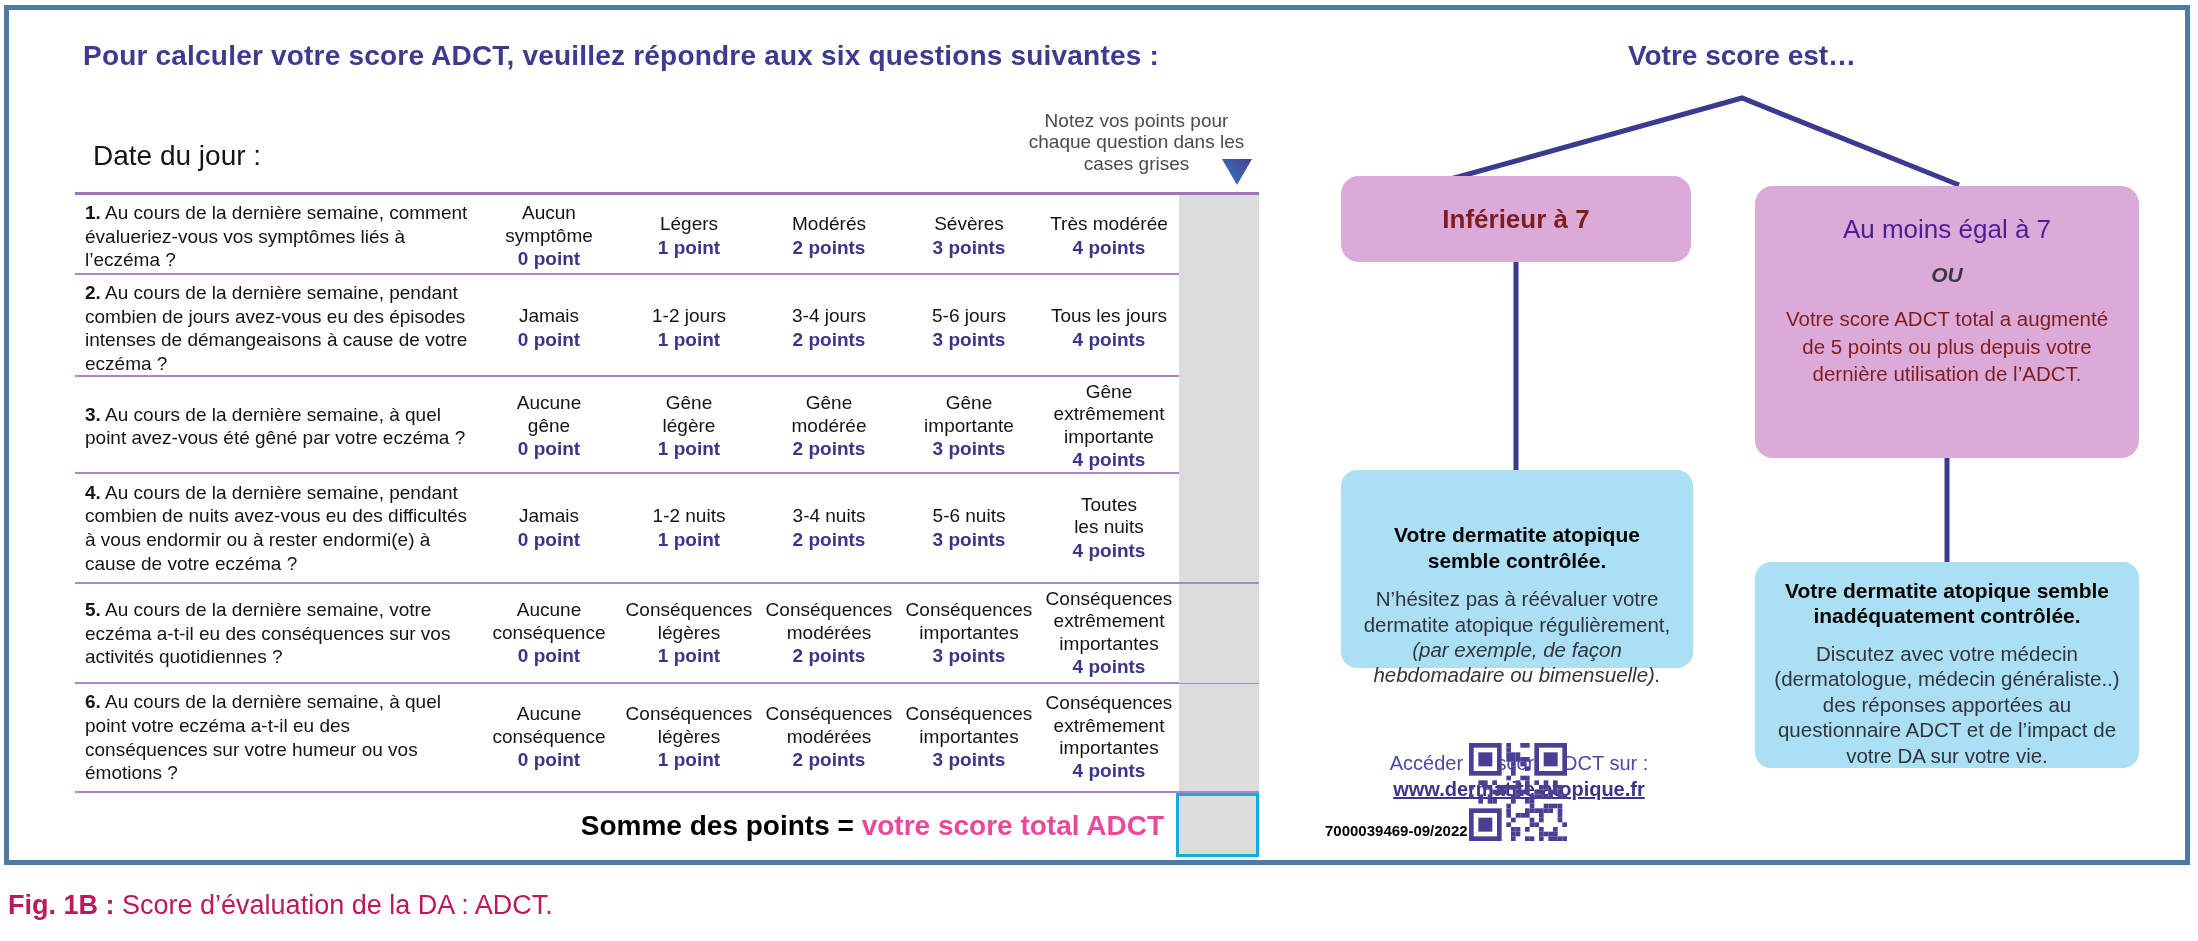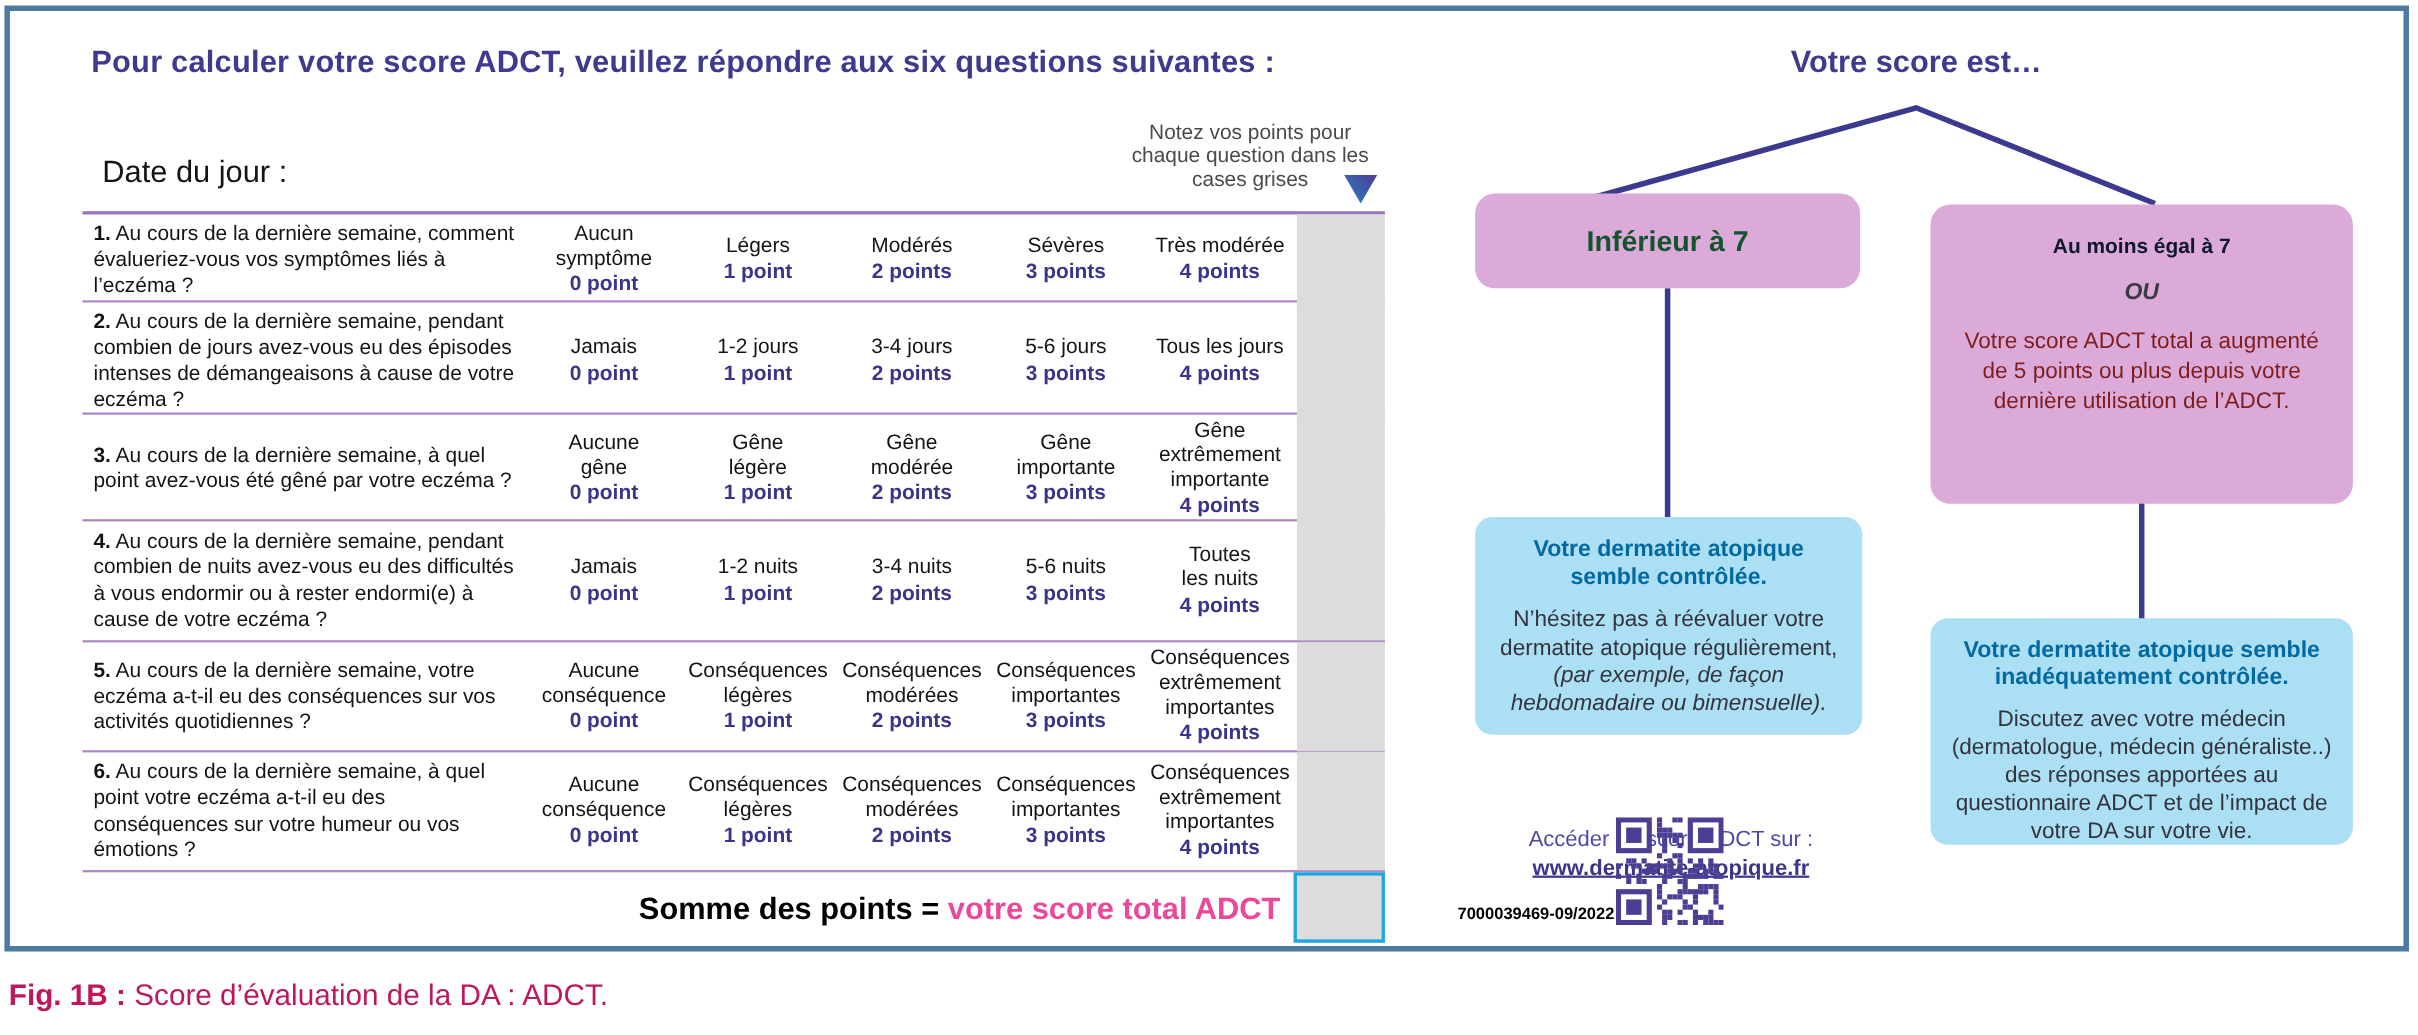--- a/index.html
+++ b/index.html
@@ -53,41 +53,41 @@
   .score-title{
     position:absolute;left:1533px;top:30px;width:400px;text-align:center;
     font-size:28px;font-weight:bold;color:#3e3a8f;
   }
   .box{position:absolute;box-sizing:border-box;}
   .pink{background:#dbaad8;border-radius:18px;}
   .blue{background:#abdff4;border-radius:16px;}
   .pink-left{
     left:1332px;top:166px;width:350px;height:86px;
     display:flex;align-items:center;justify-content:center;
-    font-size:26px;font-weight:bold;color:#14532d;
+    font-size:26px;font-weight:bold;color:#7f1d1d;
   }
   .pink-right{
     left:1746px;top:176px;width:384px;height:272px;
     display:flex;flex-direction:column;align-items:center;text-align:center;
     padding:28px 24px 0 24px;gap:18px;
   }
-  .pink-right .pr-title{font-size:19px;font-weight:bold;color:#0f172a;}
+  .pink-right .pr-title{font-size:26px;font-weight:normal;color:#4c1d95;}
   .pink-right .pr-or{font-size:21px;font-weight:bold;font-style:italic;color:#3a3a42;}
   .pink-right .pr-text{font-size:20.5px;line-height:1.35;color:#7f1d1d;}
   .blue-left{
     left:1332px;top:460px;width:352px;height:198px;
     display:flex;flex-direction:column;align-items:center;text-align:center;
     padding:16px 14px 0 14px;gap:13px;
   }
   .blue-right{
     left:1746px;top:552px;width:384px;height:206px;
     display:flex;flex-direction:column;align-items:center;text-align:center;
     padding:18px 12px 0 12px;gap:12px;justify-content:flex-end;
   }
-  .b-title{font-size:21px;font-weight:bold;color:#0369a1;line-height:1.22;}
+  .b-title{font-size:21px;font-weight:bold;color:#000000;line-height:1.22;margin-top:36px;}
   .b-text{font-size:20.5px;color:#33333d;line-height:1.24;}
   .b-italic{font-style:italic;}
   .access{
     position:absolute;left:1330px;top:740px;width:360px;text-align:center;line-height:1.3;
   }
   .access-line{font-size:20px;color:#4b4aa5;}
   .access-link{font-size:20px;font-weight:bold;color:#3b3589;text-decoration:underline;cursor:pointer;}
   .qr{position:absolute;left:1460px;top:733px;width:98px;height:98px;}
   .ref-code{position:absolute;left:1316px;top:812px;font-size:15px;font-weight:600;color:#000;}
   .caption{position:absolute;left:8px;top:890px;font-size:27px;color:#be185d;}

